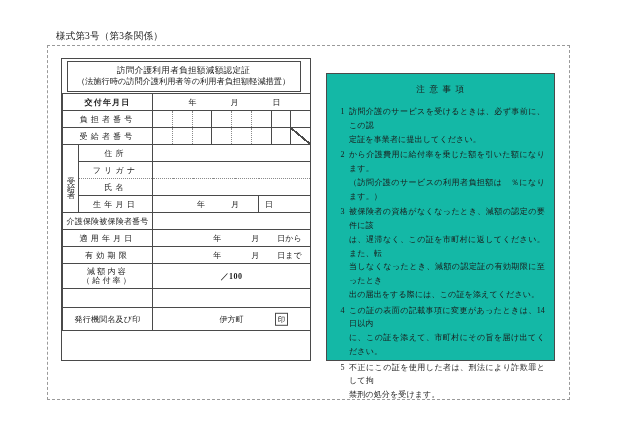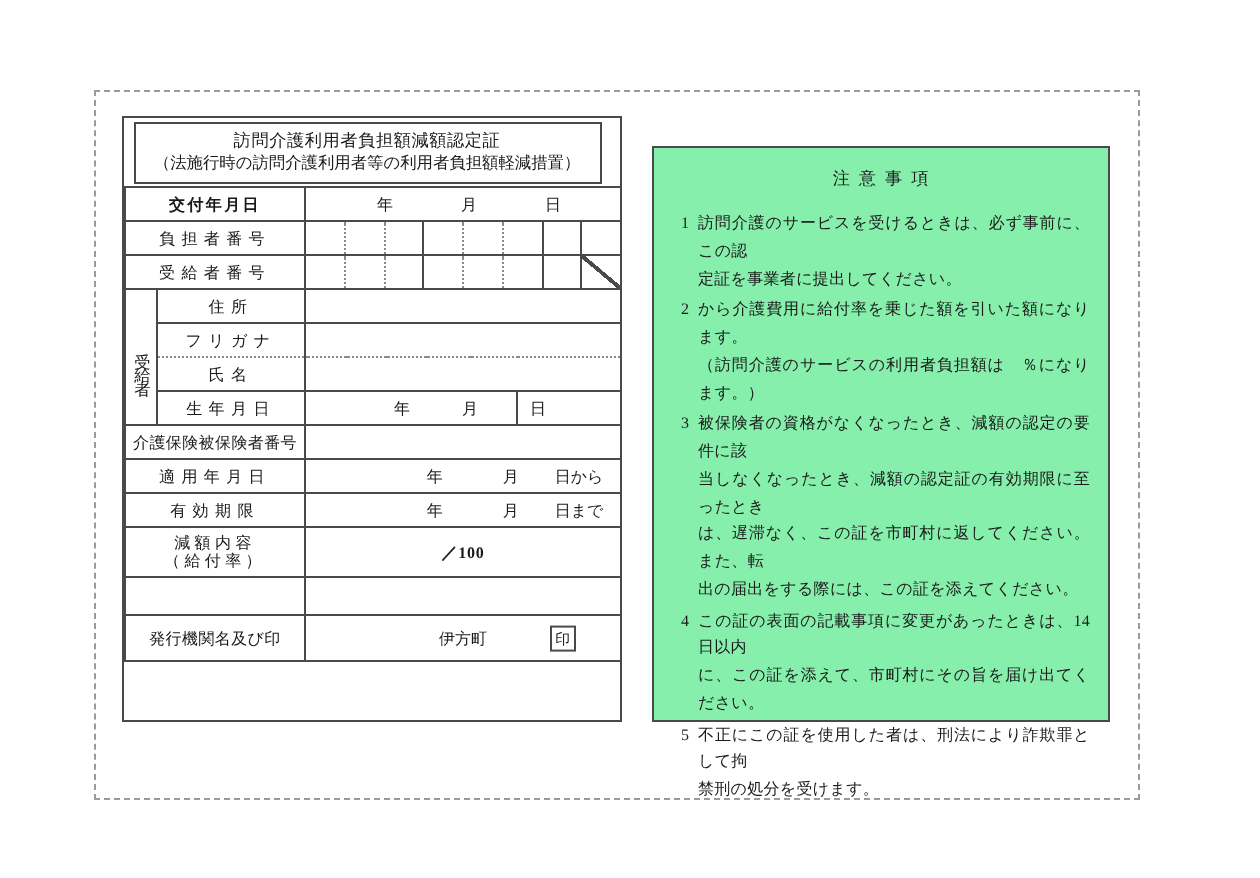--- a/index.html
+++ b/index.html
@@ -216,21 +216,21 @@
 
   
   #notes-panel {
     position: absolute;
     left: 326px;
     top: 73px;
     width: 229px;
     height: 288px;
     border: 1px solid #4a4a4a;
     box-sizing: border-box;
-    background: #86efac;
+    background: #14b8a6;
     padding: 10px 9px 8px 9px;
   }
   #notes-title {
     text-align: center;
     font-size: 8.6px;
     letter-spacing: 4.5px;
     padding-left: 4px;
     margin-bottom: 9px;
   }
   .note-item {
@@ -252,20 +252,21 @@
     text-justify: inter-character;
     letter-spacing: 0.15px;
   }
   .note-body .indent { display: block; }
 </style>
 </head>
 <body>
 
 <div id="page">
 
+  <div id="form-no">様式第3号（第3条関係）</div>
 
   <div id="cut-area"></div>
 
   <div id="cert-panel">
     <table class="form">
       <colgroup>
         <col style="width:16px">
         <col style="width:74px">
         <col style="width:20px">
         <col style="width:20px">
@@ -409,22 +410,22 @@
       <div class="note-body">
         <span class="indent">から介護費用に給付率を乗じた額を引いた額になります。</span>
         <span class="indent">（訪問介護のサービスの利用者負担額は　％になります。）</span>
       </div>
     </div>
 
     <div class="note-item">
       <div class="note-num">3</div>
       <div class="note-body">
         <span class="indent">被保険者の資格がなくなったとき、減額の認定の要件に該</span>
+        <span class="indent">は、遅滞なく、この証を市町村に返してください。また、転</span>
         <span class="indent">当しなくなったとき、減額の認定証の有効期限に至ったとき</span>
-        <span class="indent">は、遅滞なく、この証を市町村に返してください。また、転</span>
         <span class="indent">出の届出をする際には、この証を添えてください。</span>
       </div>
     </div>
 
     <div class="note-item">
       <div class="note-num">4</div>
       <div class="note-body">
         <span class="indent">この証の表面の記載事項に変更があったときは、14日以内</span>
         <span class="indent">に、この証を添えて、市町村にその旨を届け出てください。</span>
       </div>

